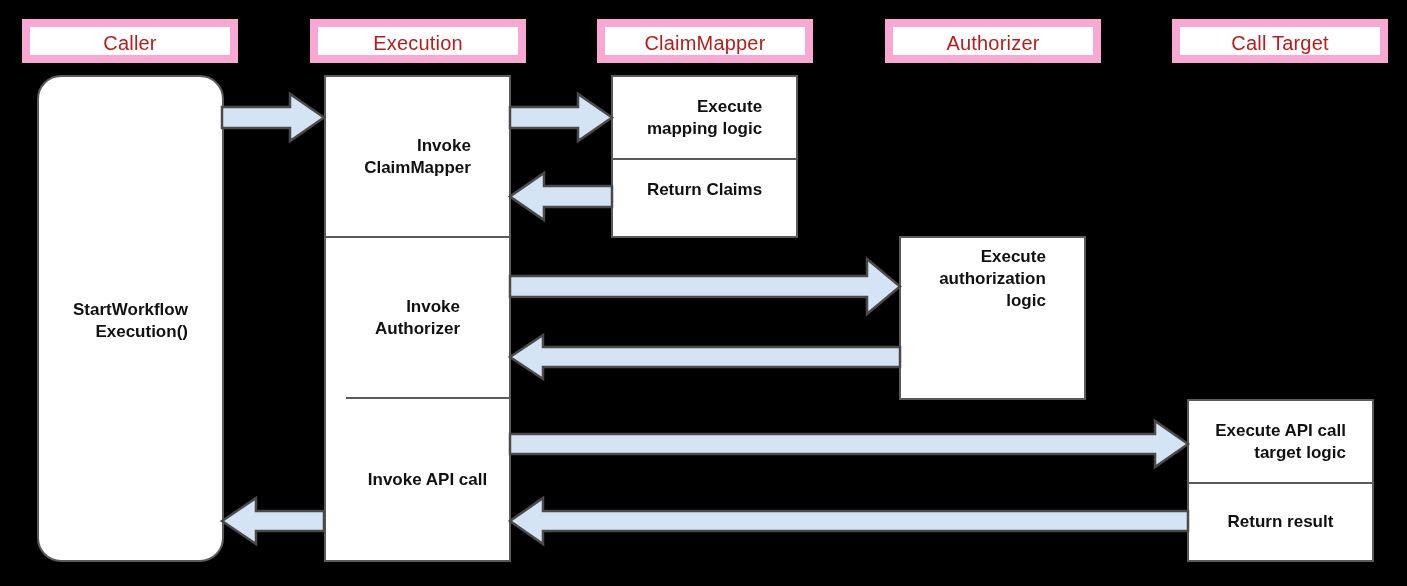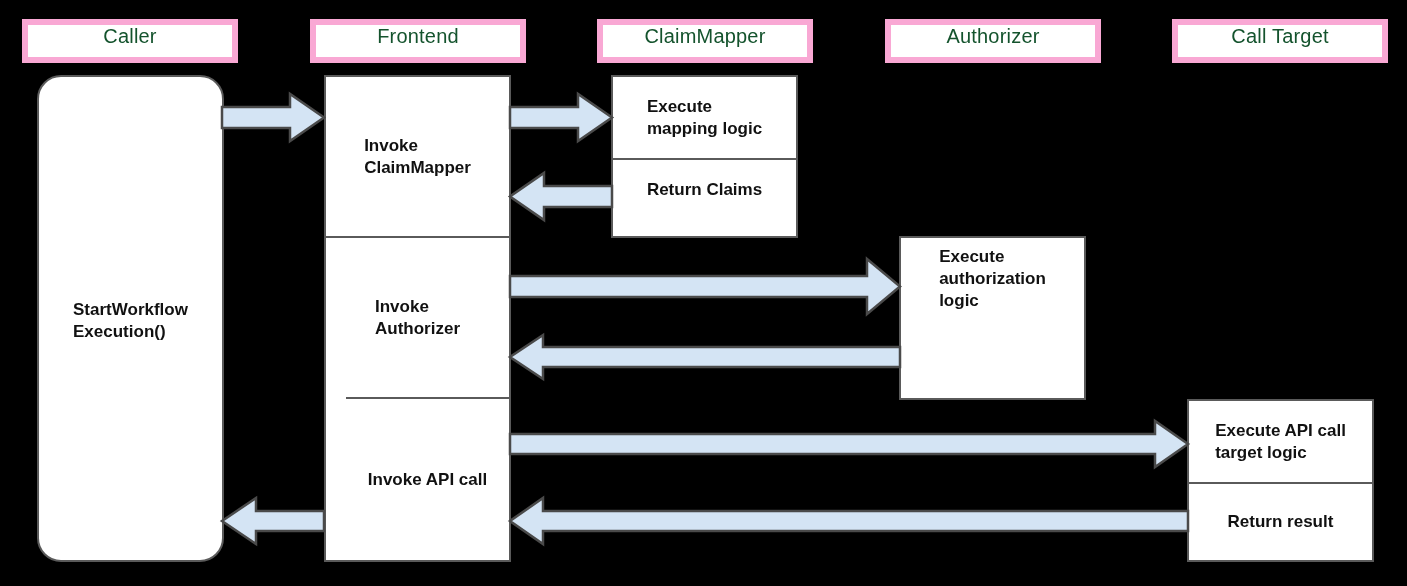--- a/index.html
+++ b/index.html
@@ -13,26 +13,26 @@
     height: 586px;
     background: #000000;
     overflow: hidden;
     font-family: "Liberation Sans", sans-serif;
   }
 
   
   .lifeline-header {
     position: absolute;
     background: #ffffff;
-    border: 6px solid #f9a8d4;
+    border: 8px solid #f9a8d4;
     box-sizing: border-box;
     display: flex;
-    align-items: flex-start;
+    align-items: flex-end;
     justify-content: center;
-    color: #14532d;
+    color: #b91c1c;
     font-size: 20px;
     font-weight: 400;
     letter-spacing: 0.2px;
     white-space: nowrap;
   }
 
   
   .activation {
     position: absolute;
     background: #ffffff;
@@ -40,21 +40,21 @@
     box-sizing: border-box;
   }
   .act-seg {
     position: absolute;
     left: 0;
     right: 0;
     box-sizing: border-box;
     display: flex;
     align-items: center;
     justify-content: center;
-    text-align: left;
+    text-align: right;
     color: #111111;
     font-size: 17px;
     font-weight: bold;
     line-height: 1.28;
     padding: 0 6px;
   }
   .act-seg.divider-top {
     border-top: 2px solid #5a5a5a;
   }
 
@@ -70,21 +70,21 @@
 </head>
 <body>
 
 <div id="canvas">
 
   <div class="lifeline-header" style="left:22px; top:19px; width:216px; height:44px;">
     <span>Caller</span>
   </div>
 
   <div class="lifeline-header" style="left:310px; top:19px; width:216px; height:44px;">
-    <span>Frontend</span>
+    <span>Execution</span>
   </div>
 
   <div class="lifeline-header" style="left:597px; top:19px; width:216px; height:44px;">
     <span>ClaimMapper</span>
   </div>
 
   <div class="lifeline-header" style="left:885px; top:19px; width:216px; height:44px;">
     <span>Authorizer</span>
   </div>
 

